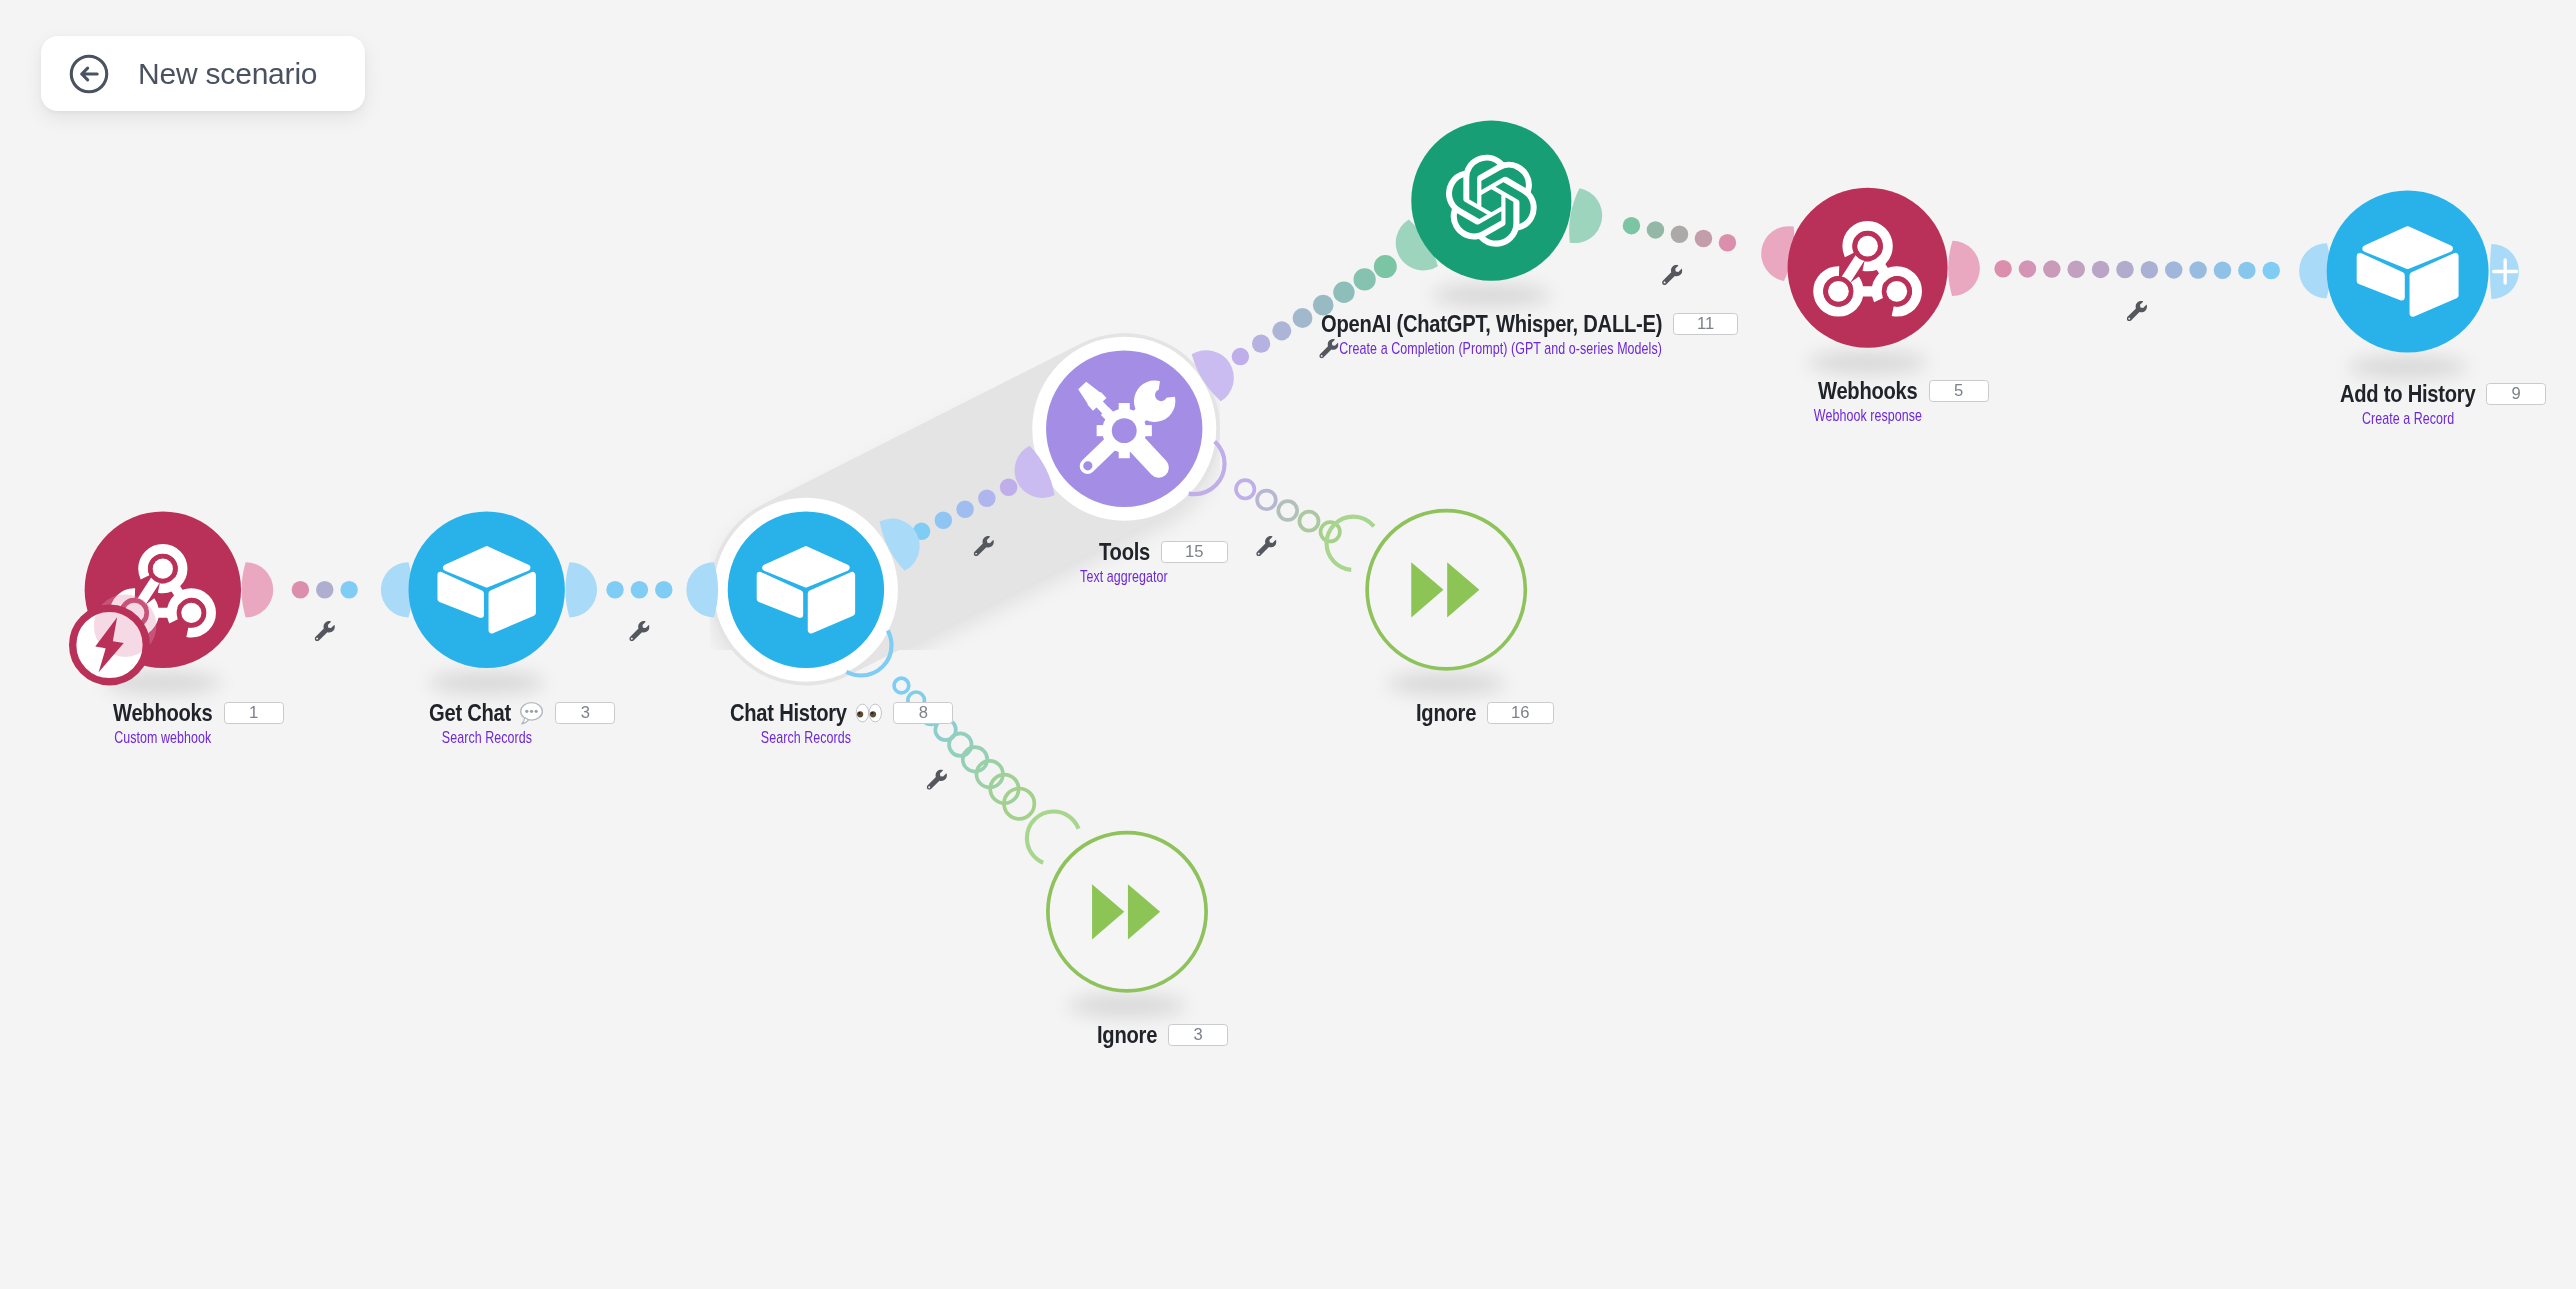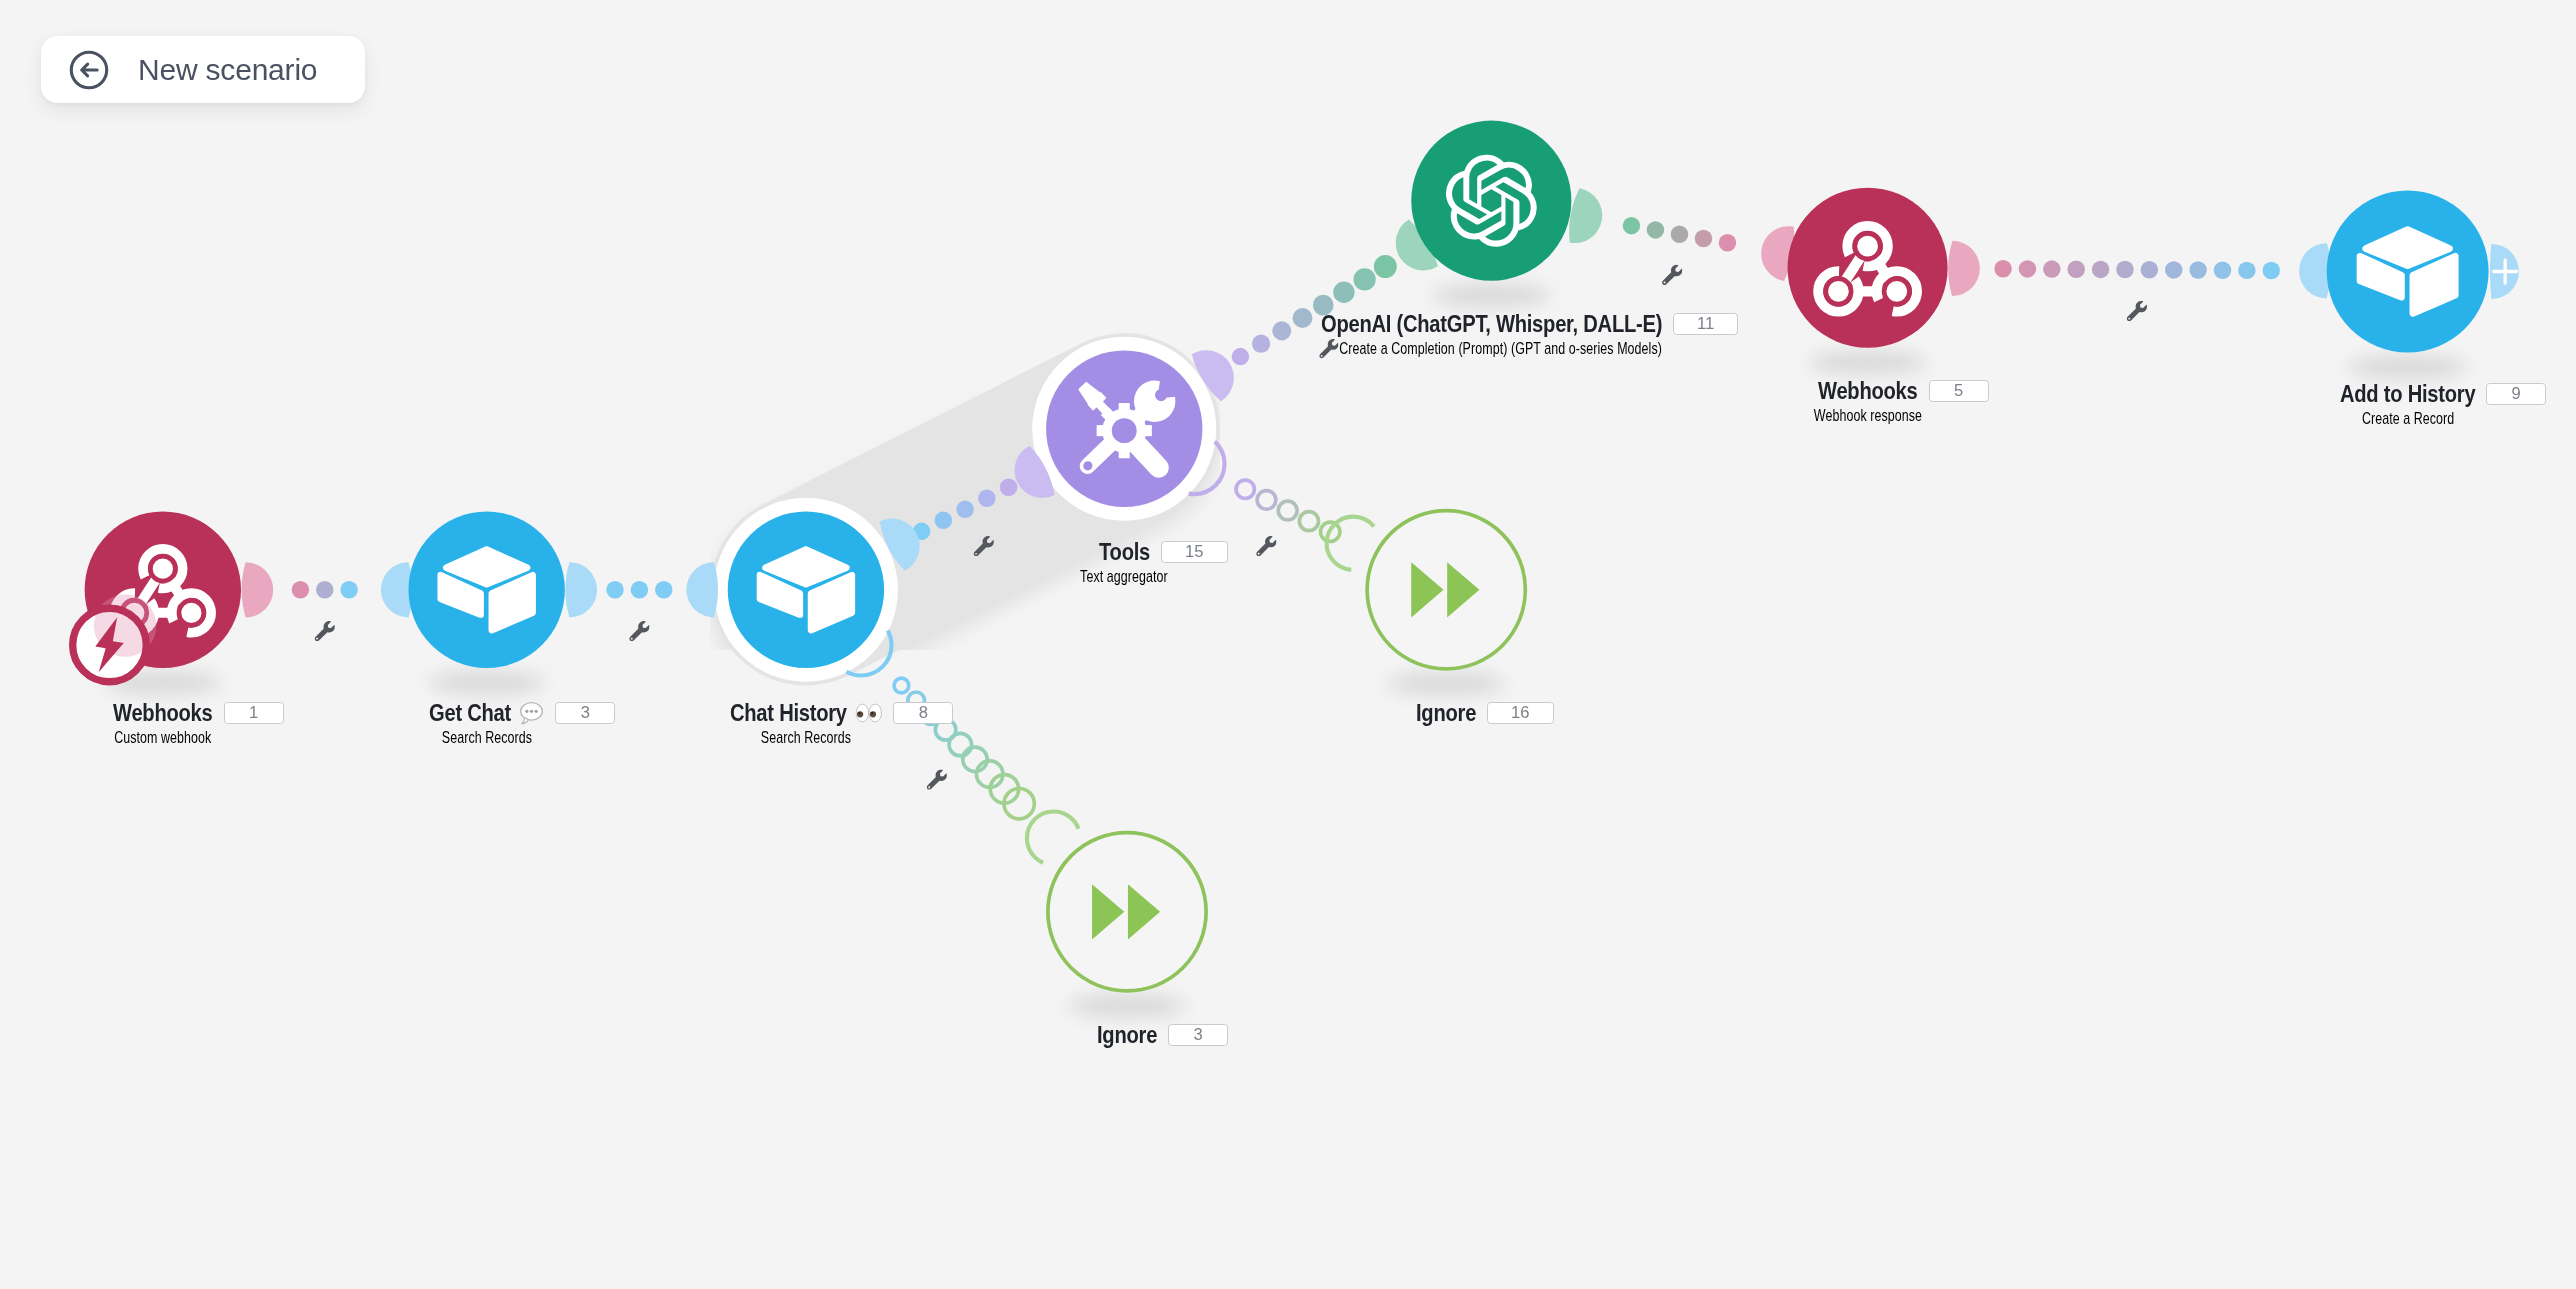--- a/index.html
+++ b/index.html
@@ -1,33 +1,33 @@
 <!DOCTYPE html>
 <html style="font-size:14.7px"><head>
 <meta charset="utf-8">
 <style>
   html,body{margin:0;padding:0;}
   body{width:2576px;height:1290px;overflow:hidden;background:#f4f4f4;
        font-family:"Liberation Sans","DejaVu Sans",sans-serif;}
   #canvas{position:relative;width:2576px;height:1290px;background:#f4f4f4;}
   #diagram{position:absolute;left:0;top:0;}
-  .back-pill{position:absolute;left:41px;top:36px;width:324px;height:67px;
+  .back-pill{position:absolute;left:41px;top:36px;width:324px;height:75px;
      background:#ffffff;border-radius:16.6px;display:flex;align-items:center;
      box-shadow:0 7.4px 20px rgba(0,0,0,0.07),0 1.8px 5.5px rgba(0,0,0,0.04);cursor:pointer;}
   .back-pill .txt{font-size:30px;color:#4a5160;letter-spacing:-0.2px;margin-left:29px;}
   .back-pill svg{margin-left:28px;}
   .module-label-row{position:absolute;height:40px;display:flex;align-items:center;white-space:nowrap;}
   .lbl-main{display:inline-flex;align-items:center;}
   .lbl-text{font-weight:bold;font-size:24px;color:#202329;letter-spacing:-0.3px;display:inline-block;transform-origin:left center;}
   .lbl-emoji{margin-left:8.3px;display:inline-flex;}
   .badge{margin-left:11px;min-width:12px;padding:0 23px;height:19.3px;display:inline-flex;align-items:center;justify-content:center;
      background:#ffffff;border:1.8px solid #c9cbce;border-radius:3.7px;
      font-size:16.6px;color:#7d828a;}
   .module-sub{position:absolute;transform:translateX(-50%);white-space:nowrap;
-     display:flex;align-items:center;font-size:16.6px;color:#000000;letter-spacing:0.1px;}
+     display:flex;align-items:center;font-size:16.6px;color:#6d28d9;letter-spacing:0.1px;}
   .sub-text{display:inline-block;transform:scaleX(0.75);transform-origin:left center;}
   .module-sub svg{margin-right:0.9px;}
 </style>
 </head>
 <body>
 
 <div id="canvas">
   <svg id="diagram" width="2576" height="1290" viewBox="0 0 2800 1402">
       <defs>
         <filter id="blurS" x="-60%" y="-60%" width="220%" height="220%">

